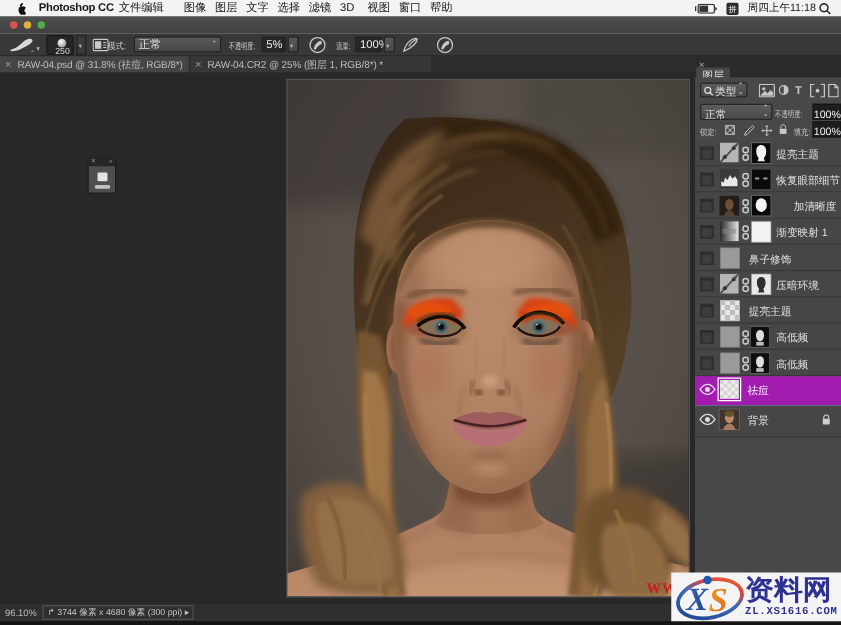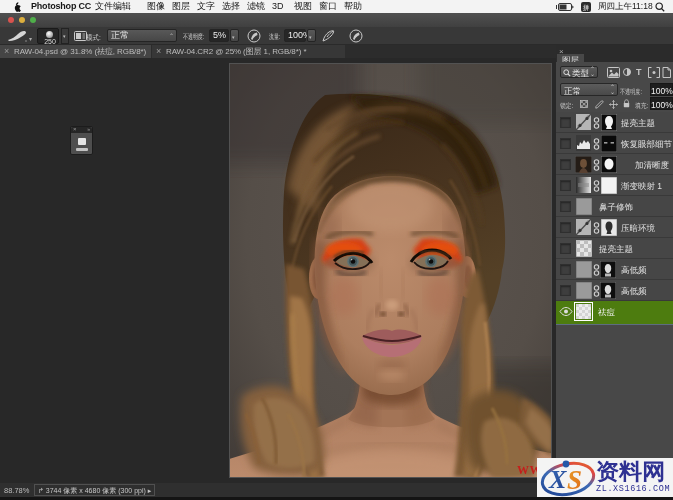--- a/index.html
+++ b/index.html
@@ -63,21 +63,21 @@
   border:1px solid #272727; border-radius:2px; color:#e3e3e3; font-size:8.5px; }
 .combo .ud { position:absolute; right:2px; top:0px; font-size:6px; color:#ccc; line-height:5px; }
 .valbox { position:absolute; background:#1e1e1e; border:1px solid #171717;
   color:#f0f0f0; font-size:8.5px; text-align:center; }
 .fico { position:absolute; top:1px; color:#c6c6c6; font-size:9px; }
 
 
 #lrows { position:absolute; left:0; top:50px; width:117px; }
 .lrow { position:relative; width:117px; height:21px; background:#464646;
   border-bottom:1px solid #393939; color:#e2e2e2; font-size:8.5px; }
-.lrow.sel { background:#4d7c0f; border-bottom:1px solid #5d6d80; color:#f4f4f4; }
+.lrow.sel { background:#a21caf; border-bottom:1px solid #5d6d80; color:#f4f4f4; }
 .ebox { position:absolute; left:4px; top:5px; width:11px; height:11px;
   background:#3e3e3e; border:1px solid #2f2f2f;
   box-shadow:inset 0 1px 2px rgba(0,0,0,.45); }
 .eye { position:absolute; left:3px; top:4px; width:14px; height:13px; }
 .lname { position:absolute; top:6px; line-height:10px; white-space:nowrap; }
 .th { position:absolute; top:2px; }
 
 
 #statusbar { position:absolute; left:0; top:483px; width:673px; height:14px;
   background:#2f2f2f; color:#bcbcbc; font-size:7.5px; }
@@ -86,21 +86,21 @@
 #bottomstrip { position:absolute; left:0; top:497px; width:673px; height:3px; background:#141414; }
 
 
 #www { position:absolute; left:517px; top:463px; color:#c51e1b; font-size:12px;
   font-weight:bold; font-family:"Liberation Serif",serif; letter-spacing:0.5px; }
 #watermark { position:absolute; left:537px; top:458px; width:136px; height:39px;
   background:#f4f4f4; }
 #wmtext { position:absolute; left:59px; top:-1px; color:#2e3192; font-size:22px;
   font-weight:bold; transform:scaleX(1.05); transform-origin:left; }
 #wmurl { position:absolute; left:59px; top:26px; color:#2e3192; font-size:8.5px;
-  font-weight:normal; font-family:"Liberation Mono",monospace; letter-spacing:0.6px; }
+  font-weight:bold; font-family:"Liberation Mono",monospace; letter-spacing:0.6px; }
 </style>
 </head>
 <body>
 <div id="app">
 
   <div id="menubar">
     <svg class="itm" style="left:12px;top:2px" width="9" height="10" viewBox="0 0 9 10">
         <path d="M6.4,0.3 C6.5,1.0 6.2,1.7 5.8,2.2 C5.3,2.7 4.6,3.1 3.9,3.0 C3.8,2.4 4.1,1.7 4.5,1.2 C5.0,0.7 5.8,0.3 6.4,0.3 Z M6.7,3.2 C7.5,3.2 8.2,3.6 8.7,4.3 C8.0,4.8 7.6,5.5 7.6,6.3 C7.6,7.2 8.1,7.9 8.9,8.3 C8.6,9.0 8.2,9.6 7.6,10 L6.2,9.6 L4.9,10 C4.2,9.5 3.6,8.7 3.2,7.8 C2.5,6.1 2.8,4.2 4.0,3.4 C4.6,3.0 5.3,2.9 5.9,3.1 L6.7,3.2 Z" fill="#111"></path>
       </svg>
     <span class="itm b" style="left:31px;letter-spacing:-0.2px">Photoshop CC</span>
@@ -567,26 +567,43 @@
               <path d="M1,6.5 C3,3.5 5,2.5 7,2.5 C9,2.5 11,3.5 13,6.5 C11,9.5 9,10.5 7,10.5 C5,10.5 3,9.5 1,6.5 Z" fill="none" stroke="#dcdcdc" stroke-width="1"></path>
               <circle cx="7" cy="6.5" r="2" fill="#dcdcdc"></circle>
             </svg>
             <svg class="th" style="left:18px;top:1px" width="19" height="19" viewBox="0 0 19 19">
               <rect width="19" height="19" fill="none" stroke="#fff" stroke-width="2"></rect>
               <rect x="2" y="2" width="15" height="15" fill="#ececec"></rect>
               <path d="M2,2 h3 v3 h-3 Z M8,2 h3 v3 h-3 Z M14,2 h3 v3 h-3 Z M5,5 h3 v3 h-3 Z M11,5 h3 v3 h-3 Z M2,8 h3 v3 h-3 Z M8,8 h3 v3 h-3 Z M14,8 h3 v3 h-3 Z M5,11 h3 v3 h-3 Z M11,11 h3 v3 h-3 Z M2,14 h3 v3 h-3 Z M8,14 h3 v3 h-3 Z M14,14 h3 v3 h-3 Z" fill="#d4d4d4"></path>
             </svg>
             <span class="lname" style="left:42px">祛痘</span>
           </div>
+<div class="lrow" style="height:25px">
+            <svg class="eye" viewBox="0 0 14 13" width="14" height="13">
+              <path d="M1,6.5 C3,3.5 5,2.5 7,2.5 C9,2.5 11,3.5 13,6.5 C11,9.5 9,10.5 7,10.5 C5,10.5 3,9.5 1,6.5 Z" fill="none" stroke="#dcdcdc" stroke-width="1"></path>
+              <circle cx="7" cy="6.5" r="2" fill="#dcdcdc"></circle>
+            </svg>
+            <svg class="th" style="left:19px" width="17" height="17" viewBox="0 0 17 17">
+              <rect width="17" height="17" fill="#3e352e" stroke="#777" stroke-width="1"></rect>
+              <ellipse cx="8.5" cy="7" rx="3.6" ry="4.6" fill="#b98a68"></ellipse>
+              <ellipse cx="8.5" cy="4" rx="4" ry="2.6" fill="#6b4d30"></ellipse>
+              <path d="M3.5,17 C4.5,13.5 6.5,12 8.5,12 C10.5,12 12.5,13.5 13.5,17 Z" fill="#a87c5e"></path>
+            </svg>
+            <span class="lname" style="left:42px">背景</span>
+            <svg class="th" style="left:101px;top:6px" width="8" height="10" viewBox="0 0 8 10">
+              <path d="M2,4 L2,3 C2,1.8 2.8,1 4,1 C5.2,1 6,1.8 6,3 L6,4" fill="none" stroke="#cfcfcf" stroke-width="0.9"></path>
+              <rect x="1.2" y="4" width="5.6" height="4.6" rx="0.6" fill="#cfcfcf"></rect>
+            </svg>
+          </div>
         </div>
     </div>
   </div>
 
   <div id="statusbar">
-    <span style="position:absolute;left:4px;top:3px;">88.78%</span>
+    <span style="position:absolute;left:4px;top:3px;">96.10%</span>
     <div class="sizebox">↱ 3744 像素 x 4680 像素 (300 ppi) ▸</div>
   </div>
   <div id="bottomstrip"></div>
 
   <div id="www">WWW</div>
   <div id="watermark">
     <svg style="position:absolute;left:2px;top:0px" width="58" height="39" viewBox="0 0 58 39">
       <defs>
         <linearGradient id="sw1" x1="0" y1="1" x2="1" y2="0">
           <stop offset="0" stop-color="#1b3f8f"></stop>

